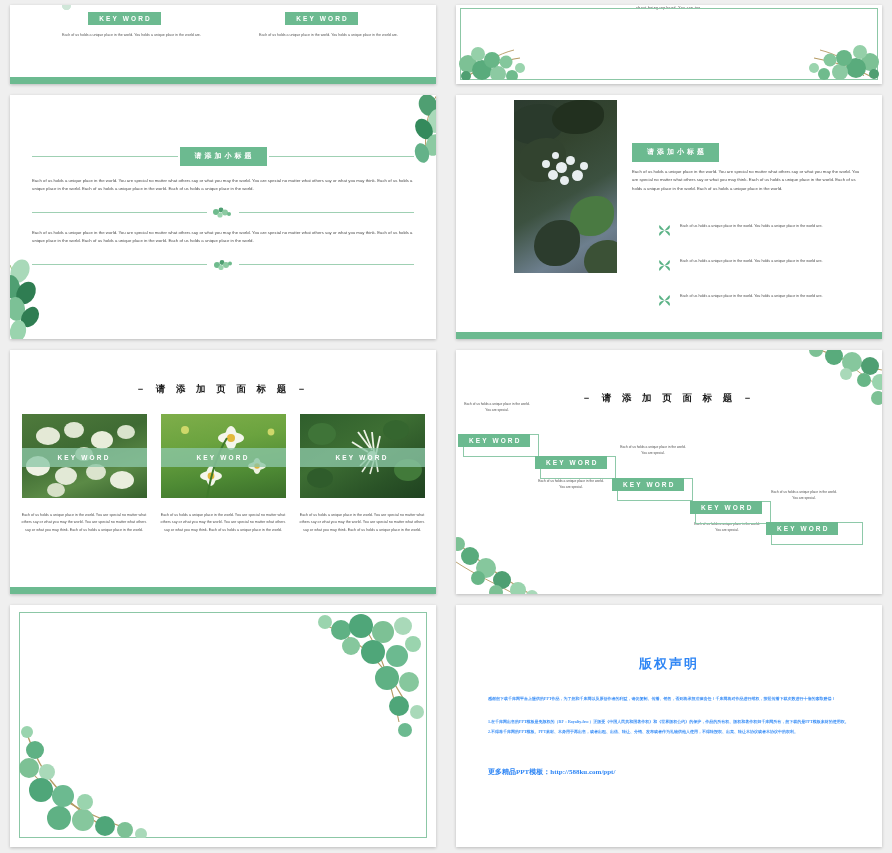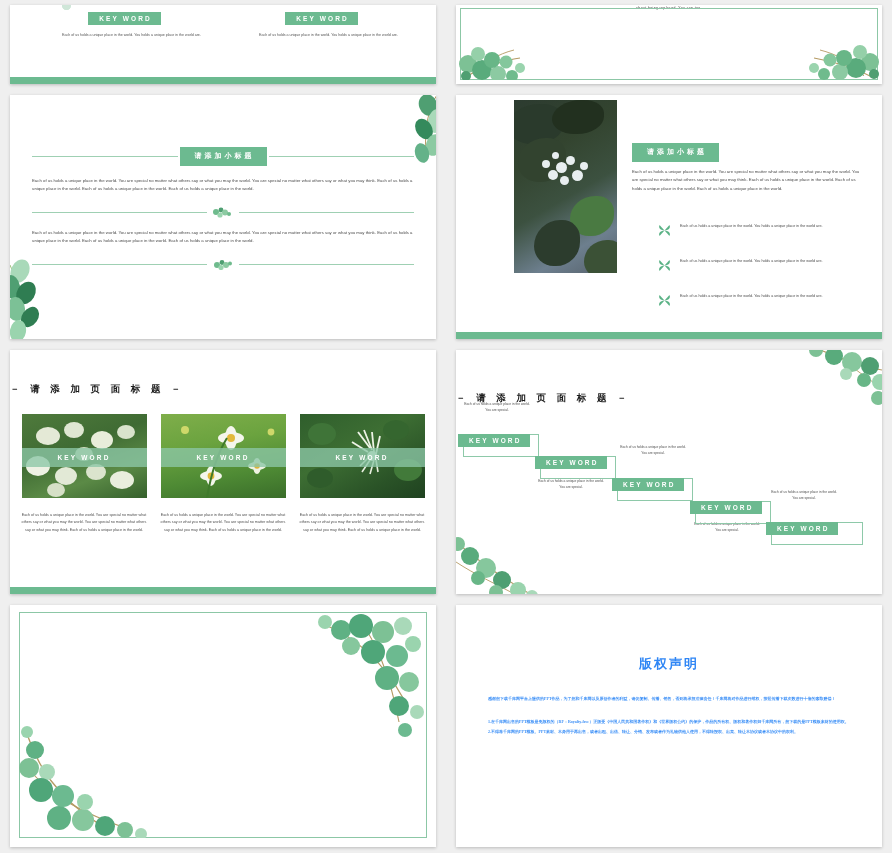--- a/index.html
+++ b/index.html
@@ -33,21 +33,21 @@
   }
   .body-txt { font-size: 4.3px; color: #4a4a4a; line-height: 1.95; }
   .small-txt { font-size: 3.6px; color: #555; line-height: 1.85; }
   .sec-title {
     display: inline-block; background: #6cba90; color: #fff;
     font-size: 7px; letter-spacing: 3px; font-weight: bold;
     padding: 4px 12px 5px 15px; white-space: nowrap;
   }
   .page-title {
     font-size: 9.5px; letter-spacing: 4px; color: #1d1d1d;
-    font-weight: bold; white-space: nowrap;
+    font-weight: bold; text-align: center; white-space: nowrap;
   }
   .hline { flex: 1; height: 1px; background: #9fd0b3; }
 
   
   .leaf { position: absolute; pointer-events: none; }
 
   
   .s1 { padding: 0; }
   .s1 .cols { display: flex; height: 100%; padding: 0 16px; }
   .s1 .col { flex: 1; padding: 0 14px; text-align: center; }
@@ -483,16 +483,19 @@
       </svg>
     </div>
   </div>
 
   <div class="cell">
     <div class="slide s8">
       <div class="c-title">版权声明</div>
       <div class="c-block">感谢您下载千库网平台上提供的PPT作品，为了您和千库网以及原创作者的利益，请勿复制、传播、销售，否则将承担法律责任！千库网将对作品进行维权，按照传播下载次数进行十倍的索取赔偿！</div>
       <div class="c-block tight">1.在千库网出售的PPT模板是免版权的（RF：Royalty-free）正版受《中国人民共和国著作权》和《世界版权公约》的保护，作品的所有权、版权和著作权归千库网所有，您下载的是PPT模板素材的使用权。</div>
       <div class="c-block tight" style="margin-top:2px;">2.不得将千库网的PPT模板、PPT素材、本身用于再出售，或者出租、出借、转让、分销、发布或者作为礼物供他人使用，不得转授权、出卖、转让本协议或者本协议中的权利。</div>
+      <div class="c-link">
+        <span>更多精品PPT模板：</span><span>http://588ku.com/ppt/</span>
+      </div>
     </div>
   </div>
 
 </div>
 
 </body></html>

